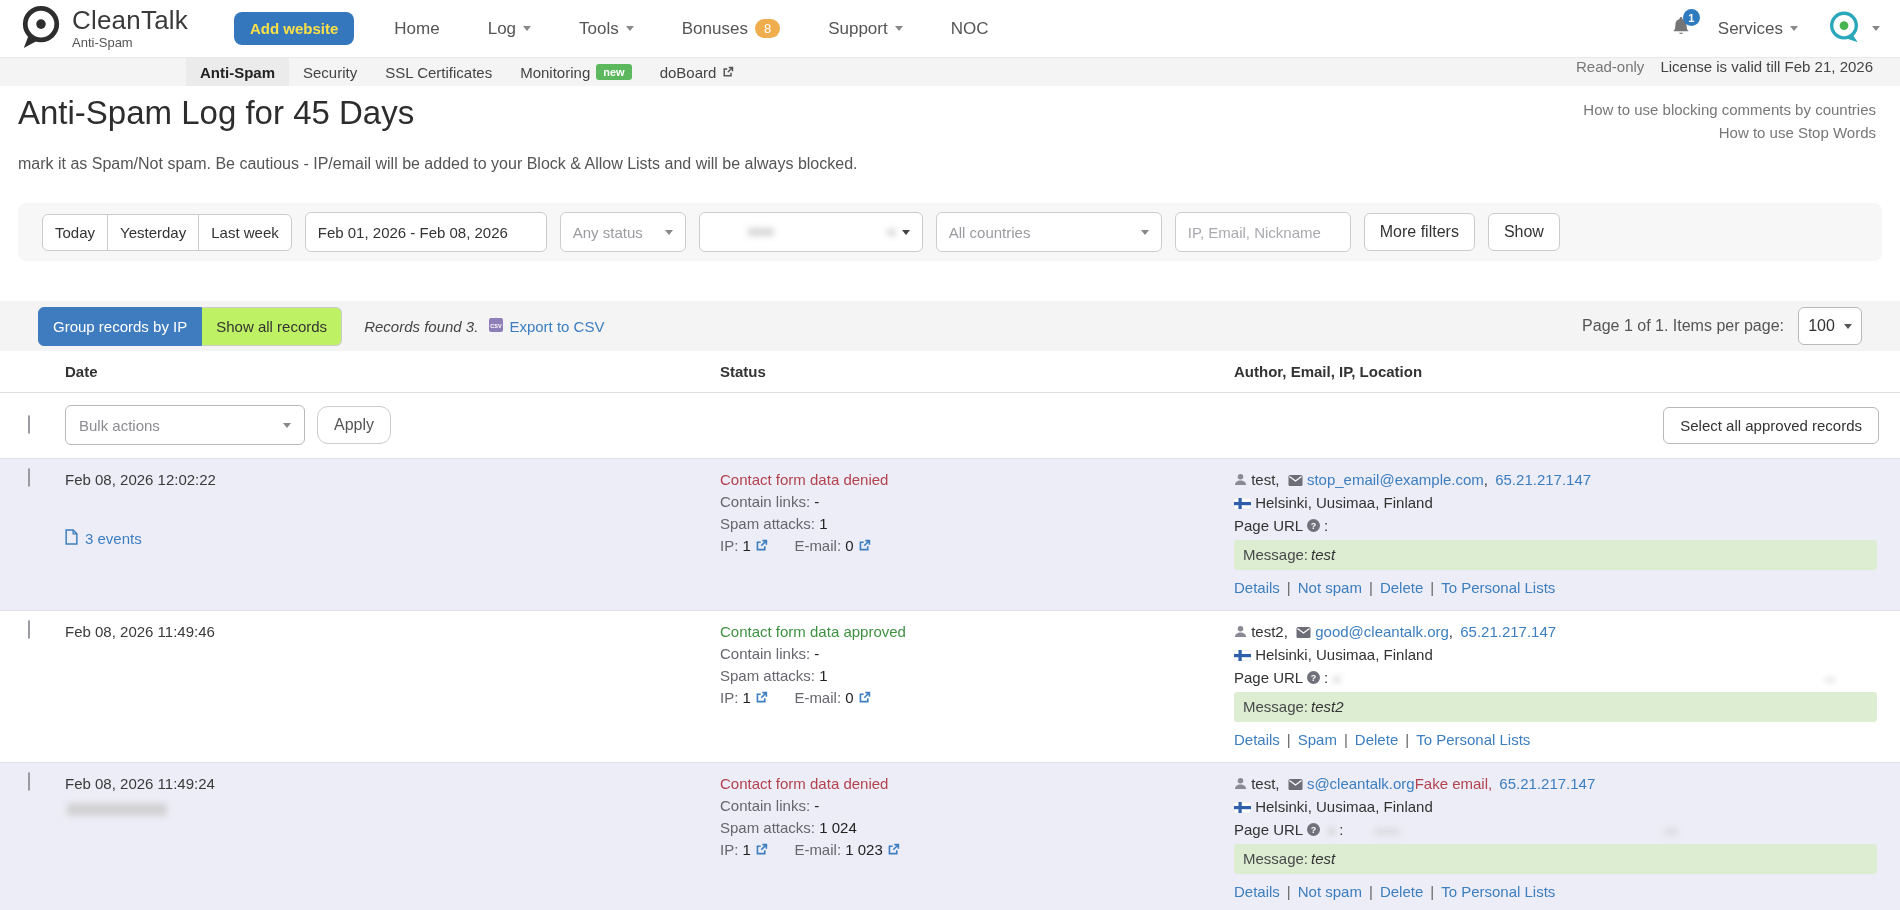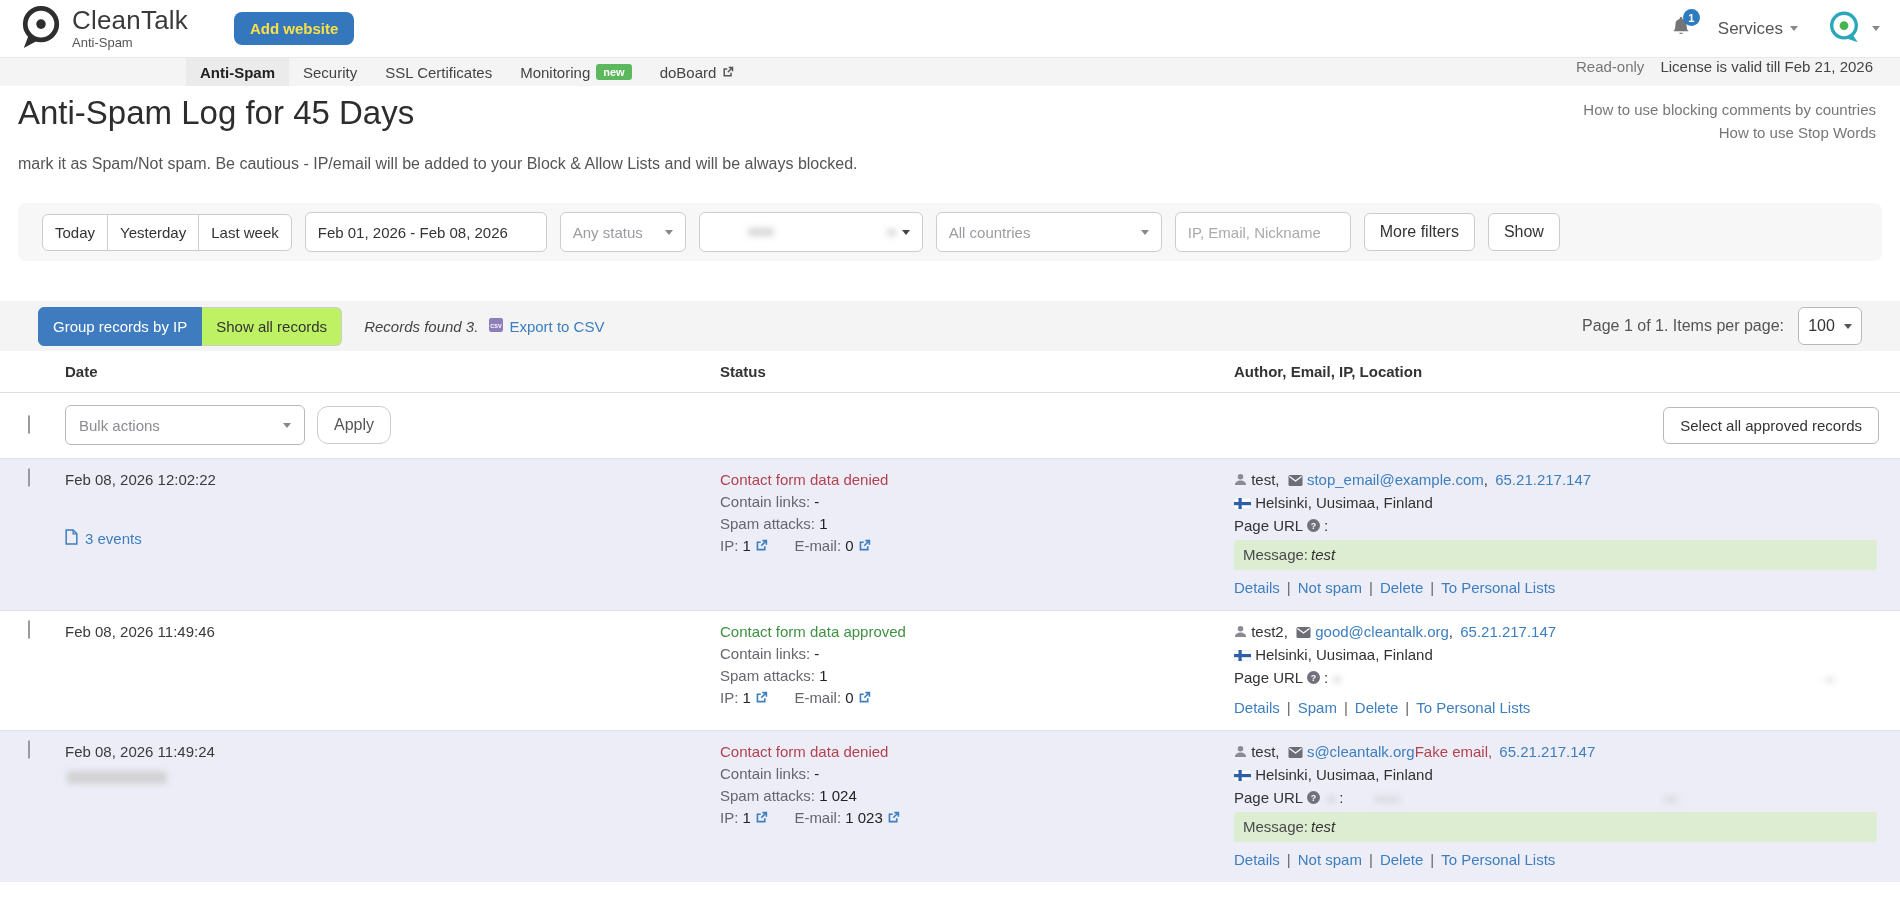--- a/index.html
+++ b/index.html
@@ -132,20 +132,40 @@
           <circle cx="22" cy="21" r="5" fill="#2e2e2e"></circle>
           <path d="M9 33 L4 46 L17 39 Z" fill="#2e2e2e"></path>
         </svg>
     </span>
     <span class="brand-txt">
       <div class="brand-name">CleanTalk</div>
       <div class="brand-sub">Anti-Spam</div>
     </span>
   </div>
   <button class="btn-addsite">Add website</button>
+  <div class="nav-items">
+    <span class="nav-item">Home</span>
+    <span class="nav-item">
+      <span>Log</span>
+      <span class="caret"></span>
+    </span>
+    <span class="nav-item">
+      <span>Tools</span>
+      <span class="caret"></span>
+    </span>
+    <span class="nav-item">
+      <span>Bonuses</span>
+      <span class="badge-orange">8</span>
+    </span>
+    <span class="nav-item">
+      <span>Support</span>
+      <span class="caret"></span>
+    </span>
+    <span class="nav-item">NOC</span>
+  </div>
   <div class="nav-right">
     <span class="bell-wrap">
       <span class="icn">
         <svg width="18" height="19" viewBox="0 0 16 17">
             <path fill="#757575" d="M8 0a1.2 1.2 0 0 1 1.2 1.2v.7A5 5 0 0 1 13 6.8c0 4 .9 5.2 1.8 6H1.2c.9-.8 1.8-2 1.8-6a5 5 0 0 1 3.8-4.9v-.7A1.2 1.2 0 0 1 8 0z"></path>
             <path fill="#757575" d="M6.2 14a1.9 1.9 0 0 0 3.6 0z"></path>
           </svg>
       </span>
       <span class="bell-badge">1</span>
     </span>
@@ -390,20 +410,23 @@
     <div class="au">
       <span class="dark">Page URL</span>
       <span class="icn"><svg width="13" height="13">
             <circle cx="6.5" cy="6.5" r="6.5" fill="#71717c"></circle>
             <text x="6.5" y="9.8" font-size="9" fill="#fff" text-anchor="middle" font-weight="bold" font-family="Liberation Sans, sans-serif">?</text>
           </svg></span>
       <span class="dark">:</span>
       <span class="blur" style="width:6px;height:7px;margin-left:2px;"></span>
       <span class="blur" style="width:10px;height:6px;margin-left:480px;opacity:.45;"></span>
     </div>
+    <div class="msgbox">
+      <span class="msg-lbl">Message:</span><span class="msg-val">test2</span>
+    </div>
     <div class="actions">
       <a class="link">Details</a><span class="act-sep">|</span><a class="link">Spam</a><span class="act-sep">|</span><a class="link">Delete</a><span class="act-sep">|</span><a class="link">To Personal Lists</a>
     </div>
   </span>
 </div>
 
 <div class="grid record alt">
   <span><span class="checkbox" style="margin-top:3px;"></span></span>
   <span>
     <div class="rec-date">Feb 08, 2026 11:49:24</div>

